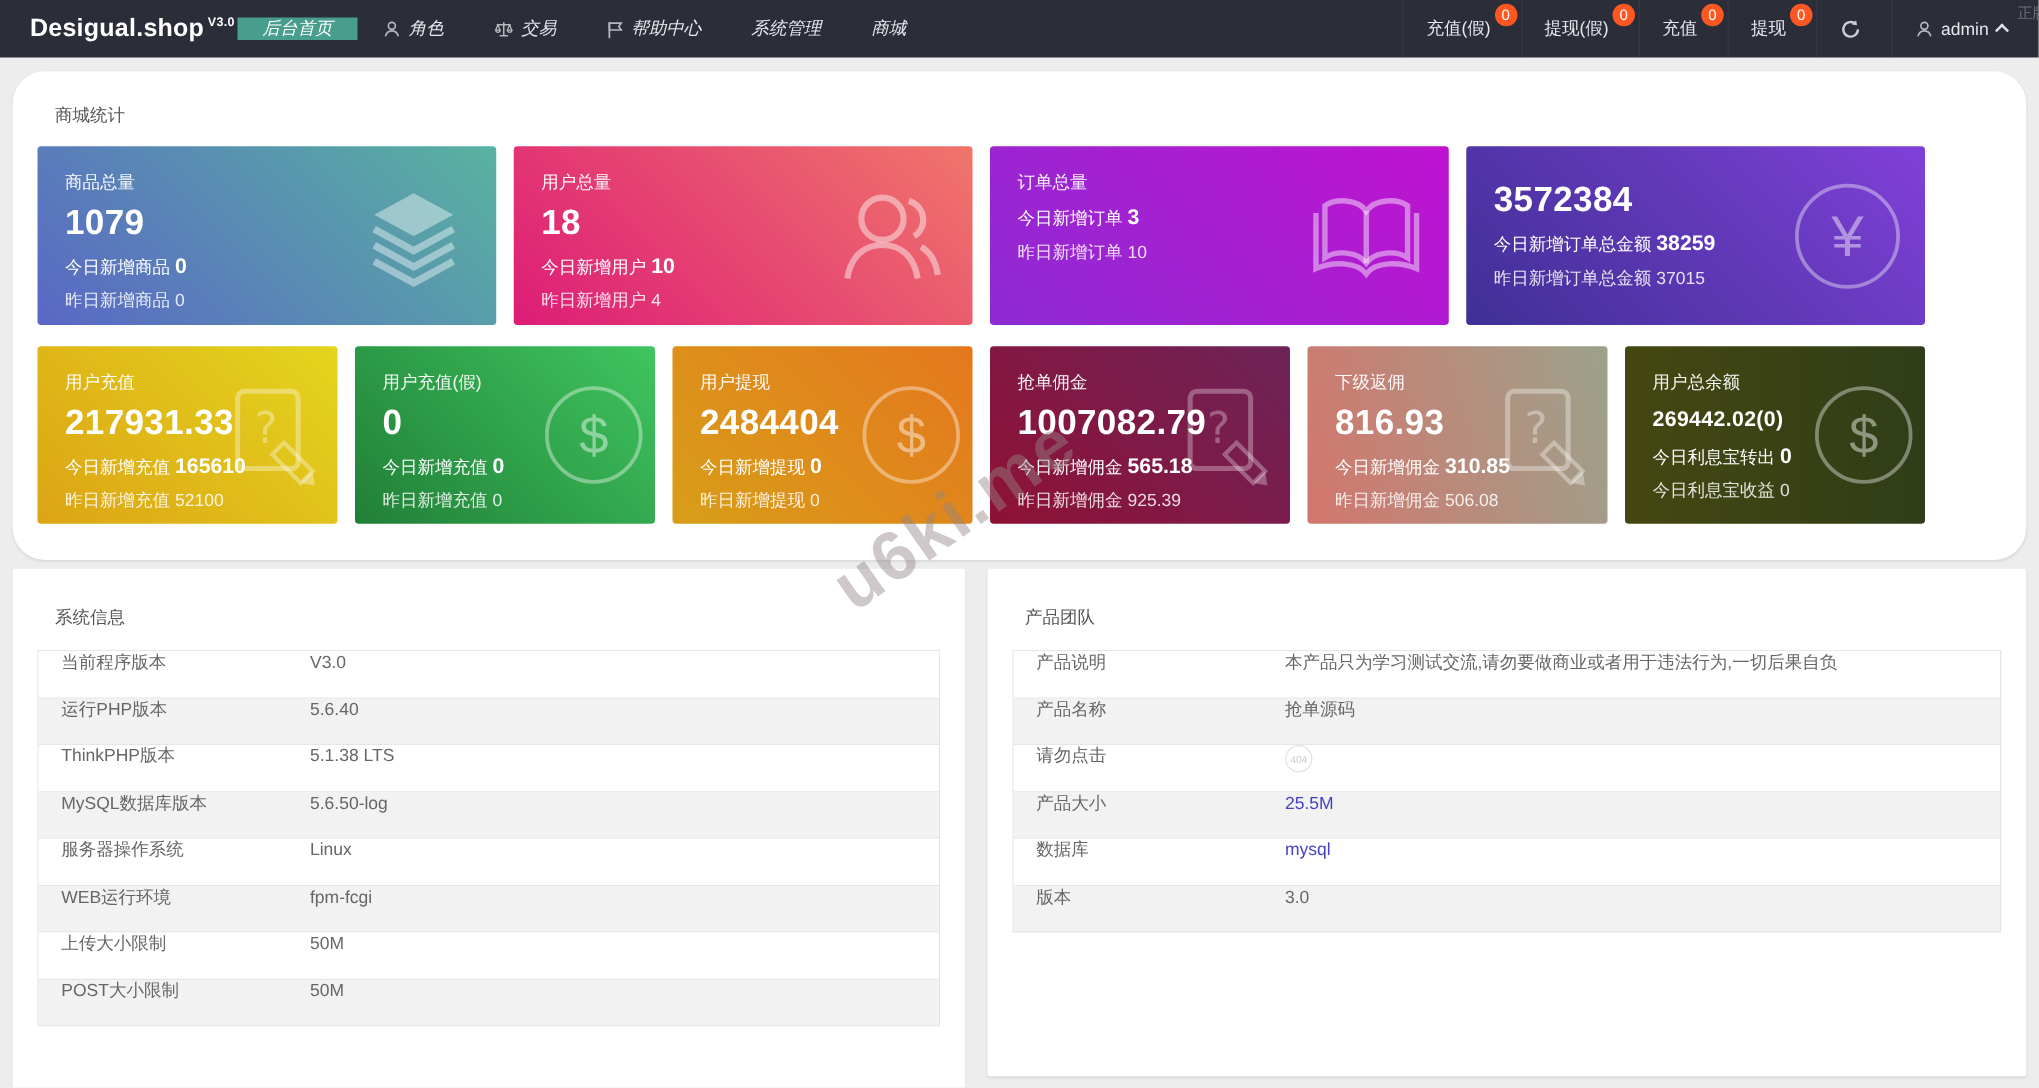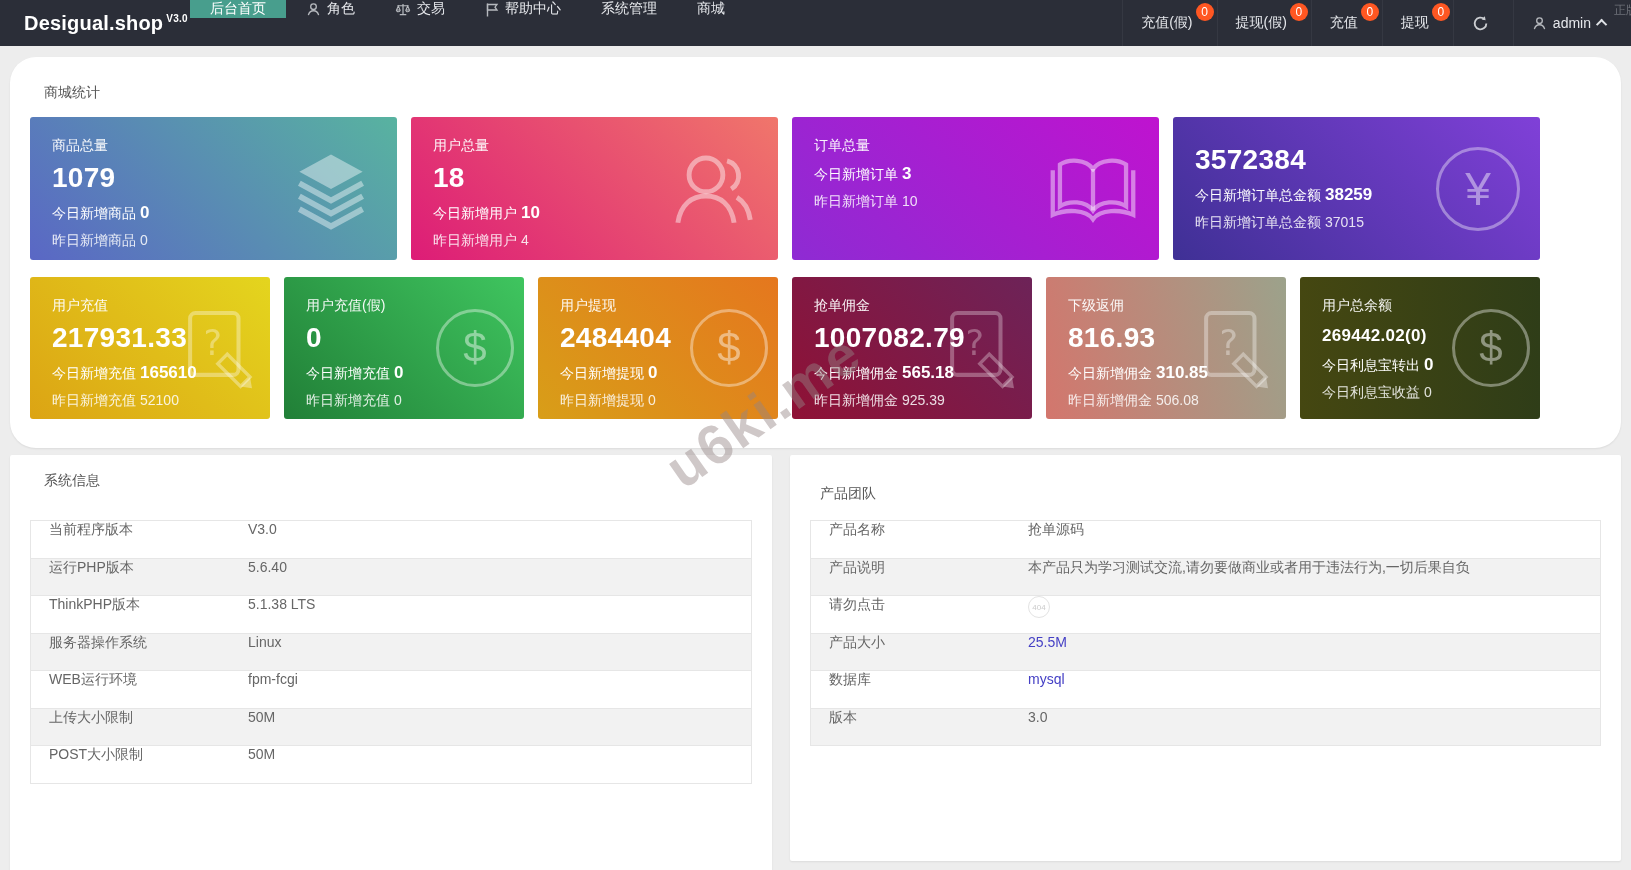--- a/index.html
+++ b/index.html
@@ -13,21 +13,21 @@
   
   .navbar {
     position:absolute; top:0; left:0; right:0; height:46px;
     background:#2b2e38; display:flex; align-items:stretch; color:#ebedf1;
   }
   .brand {
     width:190px; display:flex; align-items:center; padding-left:24px;
     font-size:20px; font-weight:bold; color:#fff; letter-spacing:.2px;
   }
   .brand sup { font-size:10px; font-weight:bold; margin-left:3px; margin-top:-10px; }
-  .nav-left { display:flex; align-items:flex-start; }
+  .nav-left { display:flex; align-items:center;font-style:italic; }
   .nav-item {
     display:flex; align-items:center; padding:0 20px; font-size:14px;
     color:#e6e8ec; cursor:pointer; position:relative; white-space:nowrap;
   }
   .nav-item.active { background:#489e8d; color:#fff; }
   .nav-item .nicon { margin-right:6px; display:inline-flex; opacity:.85; }
   .nav-right { margin-left:auto; display:flex; align-items:stretch; }
   .nav-right .nav-item { border-left:1px solid rgba(255,255,255,.05); padding:0 24px 0 18px; }
   .badge {
     position:absolute; top:3px; right:3px; background:#ff5722; color:#fff;
@@ -313,33 +313,37 @@
   <div class="card small g10" style="left:1290px; top:220px;">
     <div class="c-title">用户总余额</div>
     <div class="c-value sm">269442.02(0)</div>
     <div class="c-line"><span>今日利息宝转出</span><b>0</b></div>
     <div class="c-line dim"><span>今日利息宝收益</span><span class="v">0</span></div>
     <div class="card-icon circle-icon">$</div>
   </div>
 </div>
 
 <div class="panel panel-left">
-  <div class="section-title" style="left:34px; top:17px;text-align:center;">系统信息</div>
+  <div class="section-title" style="left:34px; top:30px;text-align:center;">系统信息</div>
   <div class="info-table">
     <div class="info-row">
         <div class="cell-label">当前程序版本</div>
         <div class="cell-value">V3.0</div>
       </div>
     <div class="info-row">
         <div class="cell-label">运行PHP版本</div>
         <div class="cell-value">5.6.40</div>
       </div>
     <div class="info-row">
         <div class="cell-label">ThinkPHP版本</div>
         <div class="cell-value">5.1.38 LTS</div>
+      </div>
+    <div class="info-row">
+        <div class="cell-label">MySQL数据库版本</div>
+        <div class="cell-value">5.6.50-log</div>
       </div>
     <div class="info-row">
         <div class="cell-label">服务器操作系统</div>
         <div class="cell-value">Linux</div>
       </div>
     <div class="info-row">
         <div class="cell-label">WEB运行环境</div>
         <div class="cell-value">fpm-fcgi</div>
       </div>
     <div class="info-row">
@@ -350,28 +354,28 @@
         <div class="cell-label">POST大小限制</div>
         <div class="cell-value">50M</div>
       </div>
   </div>
 </div>
 
 <div class="panel panel-right">
   <div class="section-title" style="left:30px; top:30px;">产品团队</div>
   <div class="info-table">
     <div class="info-row">
+        <div class="cell-label">产品说明</div>
+        <div class="cell-value">本产品只为学习测试交流,请勿要做商业或者用于违法行为,一切后果自负</div>
+      </div>
+    <div class="info-row">
         <div class="cell-label">产品名称</div>
         <div class="cell-value">抢单源码</div>
       </div>
     <div class="info-row">
-        <div class="cell-label">产品说明</div>
-        <div class="cell-value">本产品只为学习测试交流,请勿要做商业或者用于违法行为,一切后果自负</div>
-      </div>
-    <div class="info-row">
         <div class="cell-label">请勿点击</div>
         <div class="cell-value"><span class="badge-404">404</span></div>
       </div>
     <div class="info-row">
         <div class="cell-label">产品大小</div>
         <div class="cell-value link">25.5M</div>
       </div>
     <div class="info-row">
         <div class="cell-label">数据库</div>
         <div class="cell-value link">mysql</div>

